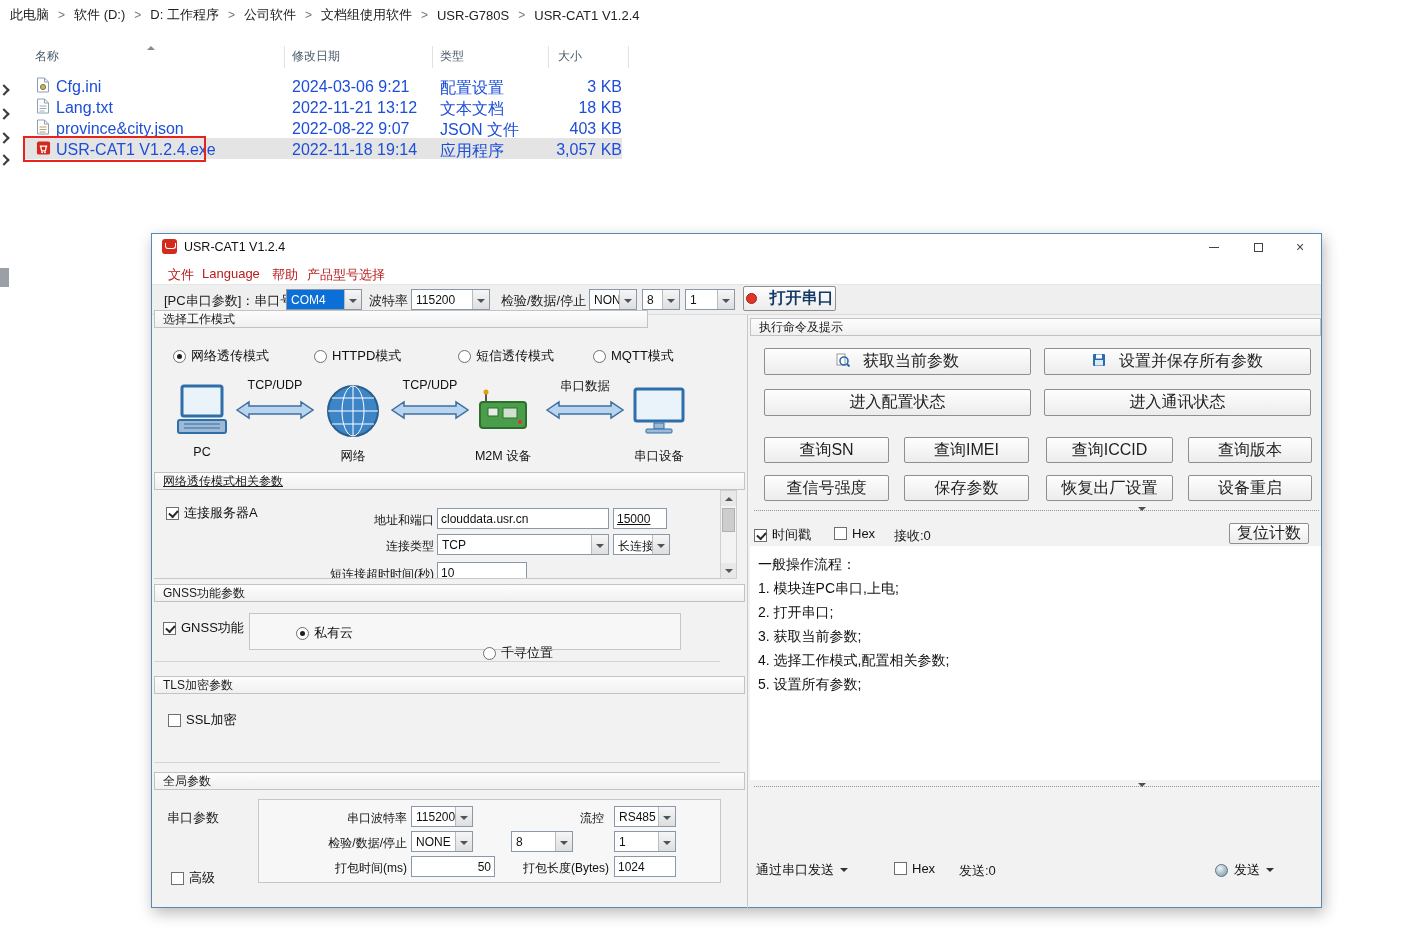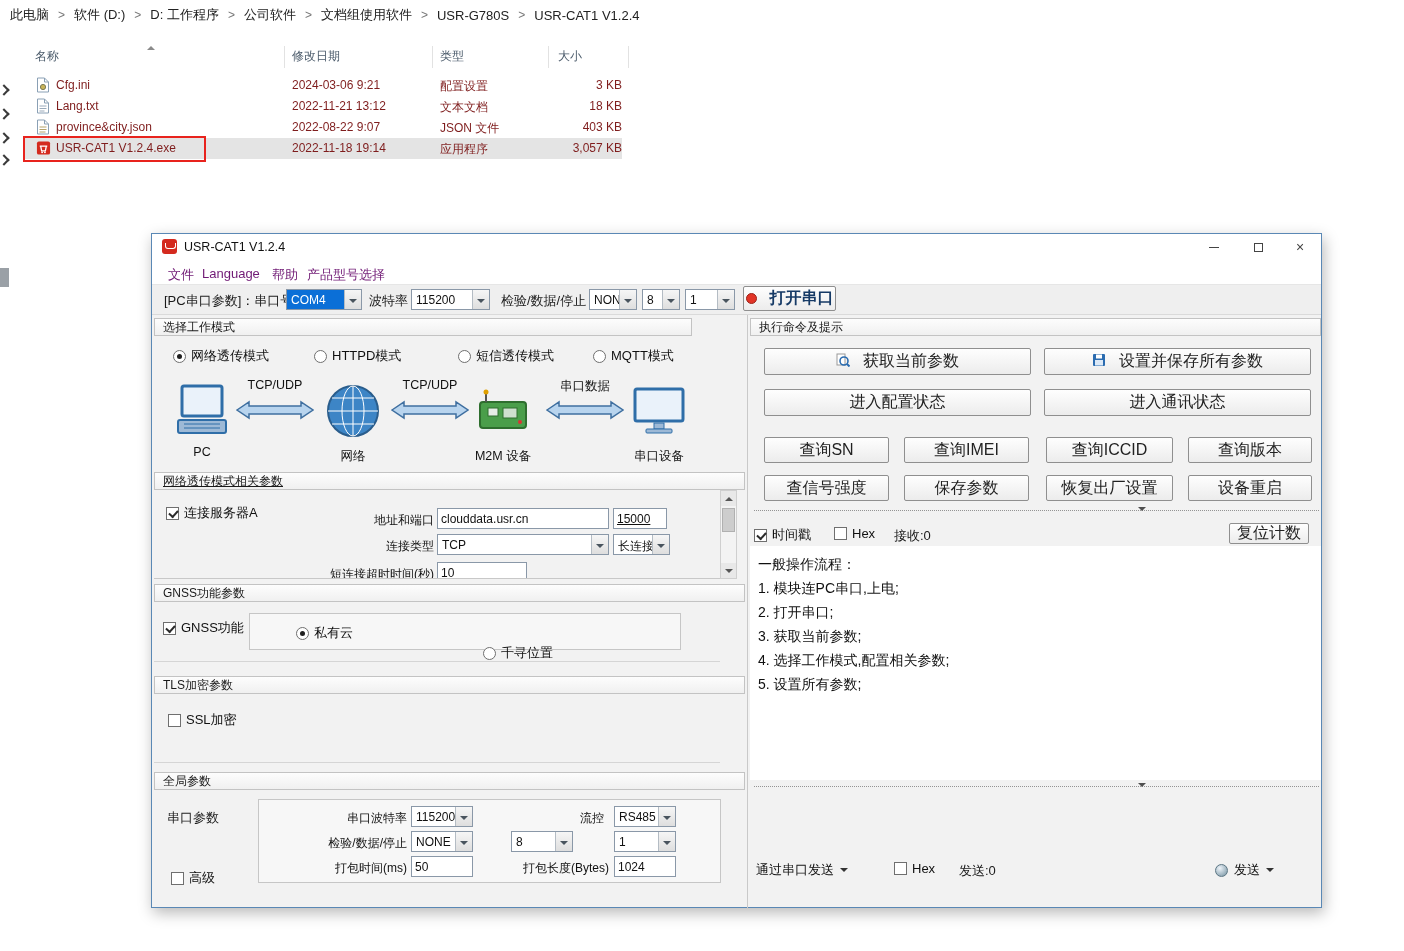--- a/index.html
+++ b/index.html
@@ -11,39 +11,39 @@
   
   .crumbs{position:absolute;left:10px;top:6px;display:flex;align-items:center;gap:9px;font-size:13px;color:#222;}
   .crumb{white-space:nowrap;cursor:default;}
   .crumb-sep{color:#777;font-size:12px;}
 
   
   .colhdr{position:absolute;top:48px;font-size:12px;color:#4a5a6a;white-space:nowrap;}
   .vsep{position:absolute;top:46px;height:22px;width:1px;background:#e2e2e2;}
   .frow{position:absolute;left:25px;width:597px;height:21px;}
   .frow.sel{background:#e4e4e4;}
-  .fcell{position:absolute;top:3px;font-size:12px;color:#7f1d1d;white-space:nowrap;overflow:hidden;}
+  .fcell{position:absolute;top:3px;font-size:16px;color:#1d4ed8;white-space:nowrap;overflow:hidden;}
   .ficon{position:absolute;left:11px;top:2px;width:16px;height:17px;}
   .sortcaret{position:absolute;left:147px;top:42px;width:0;height:0;border:4px solid transparent;border-bottom-color:#8a8a8a;}
   .redbox{position:absolute;left:23px;top:136px;width:183px;height:26px;border:2px solid #e8231d;}
   .edge-arrow{position:absolute;width:8px;height:8px;border-left:2px solid #3a3a3a;border-bottom:2px solid #3a3a3a;transform:rotate(225deg);}
   .edge-block{position:absolute;left:0;top:268px;width:9px;height:19px;background:#9aa0a6;}
 
   
   .win{position:absolute;left:151px;top:233px;width:1171px;height:675px;background:#f2f2f2;border:1px solid #5a88b5;box-shadow:2px 5px 14px rgba(0,0,0,.28);}
   .titlebar{position:absolute;left:0;top:0;width:100%;height:26px;background:#fff;}
   .appicon{position:absolute;left:10px;top:5px;width:15px;height:15px;background:#d42a1e;border-radius:3px;}
   .appicon::after{content:'';position:absolute;left:3px;top:4px;width:9px;height:5px;border:1.5px solid #fff;border-top:none;border-radius:0 0 3px 3px;}
   .wtitle{position:absolute;left:32px;top:6px;font-size:12.5px;color:#111;}
   .winbtn{position:absolute;top:0;width:44px;height:26px;display:flex;align-items:center;justify-content:center;color:#444;}
   .minbar{width:10px;height:1px;background:#444;}
   .maxbox{width:9px;height:9px;border:1px solid #444;}
   .closex{font-size:14px;line-height:1;}
   .menubar{position:absolute;left:0;top:26px;width:100%;height:25px;background:#fff;border-bottom:1px solid #e6e6e6;}
-  .menuitem{position:absolute;top:4px;font-size:13px;color:#701a75;padding:2px 4px;}
+  .menuitem{position:absolute;top:4px;font-size:13px;color:#b91c1c;padding:2px 4px;}
   .toolbar{position:absolute;left:0;top:51px;width:100%;height:30px;background:#efefef;border-bottom:1px solid #dadada;}
 
   
   .cb{position:absolute;background:#fff;border:1px solid #8a98a8;height:21px;font-size:12px;color:#111;display:flex;align-items:stretch;overflow:hidden;}
   .cb .v{padding:3px 0 0 4px;flex:1;white-space:nowrap;overflow:hidden;}
   .cb .v.hl{background:#0b6fd7;color:#fff;}
   .cb .ar{width:17px;background:linear-gradient(#f6f6f6,#dedede);border-left:1px solid #b4bcc4;display:flex;align-items:center;justify-content:center;flex:none;}
   .cb .ar::after{content:'';border:4px solid transparent;border-top-color:#49545e;margin-top:7px;}
   .inp{position:absolute;background:#fff;border:1px solid #8a98a8;height:21px;font-size:12px;padding:0 3px;color:#111;}
   .btn{position:absolute;background:linear-gradient(#fefefe,#ececec);border:1px solid #8f8f8f;border-radius:2px;font-size:16px;color:#222;display:flex;align-items:center;justify-content:center;gap:13px;cursor:default;white-space:nowrap;}
@@ -225,21 +225,21 @@
       <span class="v">1</span>
         <span class="ar"></span>
     </div>
     <div class="btn" style="left:591px;top:52px;width:93px;height:25px;font-weight:bold;color:#163a66;">
       <span class="reddot"></span>
       <span>打开串口</span>
     </div>
 
     <div class="vline" style="left:595px;top:81px;height:594px;"></div>
 
-    <div class="sech" style="left:2px;top:84px;width:538px;">
+    <div class="sech" style="left:2px;top:76px;width:494px;">
         <span>选择工作模式</span>
       </div>
 
     <div class="rad on" style="left:21px;top:113px;">
         <span class="c"></span>
         <span>网络透传模式</span>
       </div>
     <div class="rad" style="left:162px;top:113px;">
         <span class="c"></span>
         <span>HTTPD模式</span>
@@ -394,21 +394,21 @@
       <div class="cb" style="left:252px;top:31px;width:62px;">
           <span class="v">8</span>
           <span class="ar"></span>
         </div>
       <div class="cb" style="left:355px;top:31px;width:62px;">
           <span class="v">1</span>
           <span class="ar"></span>
         </div>
 
       <span class="rlabel" style="left:8px;top:60px;width:140px;">打包时间(ms)</span>
-      <input class="inp" style="left: 152px; top: 56px; width: 62px;" readonly="" value="50">
+      <input class="inp" style="left: 152px; top: 56px; width: 84px; text-align: right;" readonly="" value="50">
       <span class="rlabel" style="left:210px;top:60px;width:140px;">打包长度(Bytes)</span>
       <input class="inp" style="left: 355px; top: 56px; width: 62px;" readonly="" value="1024">
     </div>
     <div class="chk" style="left:19px;top:635px;">
         <span class="box"></span>
         <span>高级</span>
       </div>
 
     <div class="sech" style="left:598px;top:84px;width:571px;">
         <span>执行命令及提示</span>

